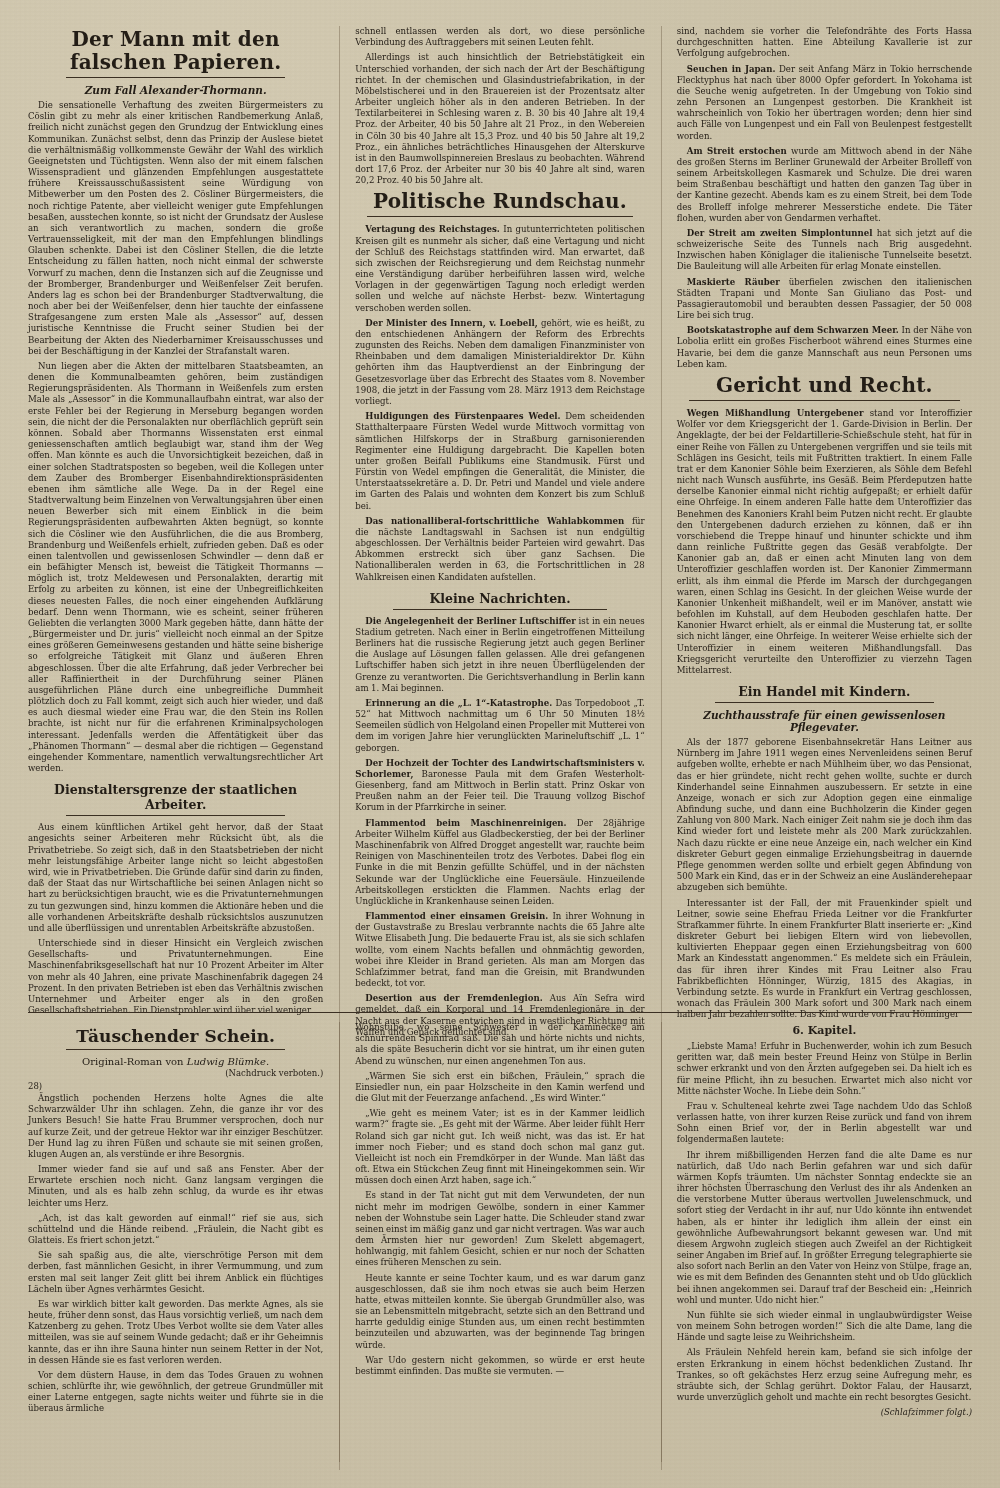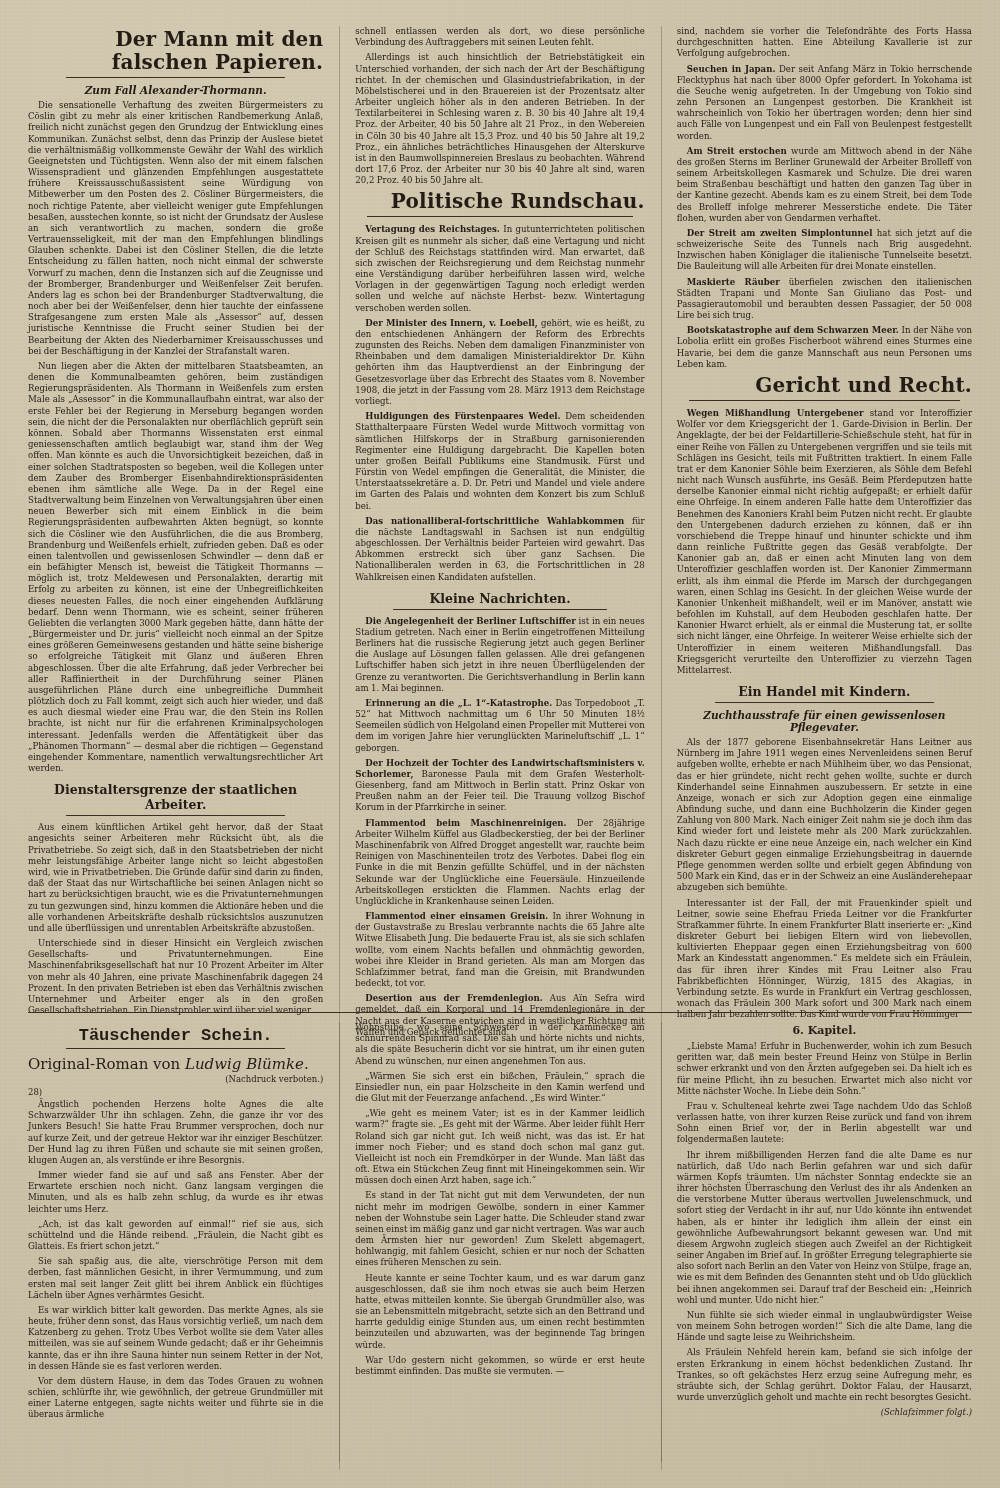--- a/index.html
+++ b/index.html
@@ -37,21 +37,21 @@
     position:relative;
   }
   .col + .col{
     border-left:1px solid rgba(90,72,48,0.35);
     padding-left:15px;
   }
   .col2{width:300px;}
   .headline{
     font-family:"DejaVu Serif", serif;
     font-weight:bold;
-    text-align:right;
+    text-align:center;
     font-size:15.5px;
     letter-spacing:.2px;
     margin:0 0 2px 0;
     line-height:1.15;
   }
   .headline.big{
     font-size:20px;
     margin-top:2px;
     margin-bottom:3px;
   }
@@ -86,24 +86,24 @@
     text-align:center;
     font-size:12.5px;
     font-weight:bold;
     margin:8px 0 2px 0;
   }
   .serial-title{
     text-align:center;
     font-weight:bold;
     font-size:17px;
     margin:4px 0 1px;
-    font-family:Liberation Mono, monospace;
   }
   .serial-sub{
-    font-size:15px;
+    text-align:center;
+    font-size:10px;
     margin:0 0 1px 0;
   }
   .serial-sub i{font-style:italic;}
   .serial-note{
     text-align:right;font-size:8.5px;margin-bottom:3px;
   }
   .chapter{
     text-align:center;font-weight:bold;font-size:11px;margin:2px 0 4px;
   }
   .contd{
@@ -161,21 +161,21 @@
         <p class="block"><span class="lead">Flammentod einer einsamen Greisin.</span> <span>In ihrer Wohnung in der Gustavstraße zu Breslau verbrannte nachts die 65 Jahre alte Witwe Elisabeth Jung. Die bedauerte Frau ist, als sie sich schlafen wollte, vom einem Nachts befallen und ohnmächtig geworden, wobei ihre Kleider in Brand gerieten. Als man am Morgen das Schlafzimmer betrat, fand man die Greisin, mit Brandwunden bedeckt, tot vor.</span></p>
         <p class="block"><span class="lead">Desertion aus der Fremdenlegion.</span> <span>Aus Aïn Sefra wird gemeldet, daß ein Korporal und 14 Fremdenlegionäre in der Nacht aus der Kaserne entwichen sind in westlicher Richtung mit Waffen und Gepäck geflüchtet sind.</span></p>
       </div>
     </div>
 
     <div class="col col3">
       <div class="col-inner">
         <p class="block noind">sind, nachdem sie vorher die Telefondrähte des Forts Hassa durchgeschnitten hatten. Eine Abteilung Kavallerie ist zur Verfolgung aufgebrochen.</p>
         <p class="block"><span class="lead">Seuchen in Japan.</span> <span>Der seit Anfang März in Tokio herrschende Flecktyphus hat nach über 8000 Opfer gefordert. In Yokohama ist die Seuche wenig aufgetreten. In der Umgebung von Tokio sind zehn Personen an Lungenpest gestorben. Die Krankheit ist wahrscheinlich von Tokio her übertragen worden; denn hier sind auch Fälle von Lungenpest und ein Fall von Beulenpest festgestellt worden.</span></p>
         <p class="block"><span class="lead">Am Streit erstochen</span> <span>wurde am Mittwoch abend in der Nähe des großen Sterns im Berliner Grunewald der Arbeiter Brolleff von seinem Arbeitskollegen Kasmarek und Schulze. Die drei waren beim Straßenbau beschäftigt und hatten den ganzen Tag über in der Kantine gezecht. Abends kam es zu einem Streit, bei dem Tode des Brolleff infolge mehrerer Messerstiche endete. Die Täter flohen, wurden aber von Gendarmen verhaftet.</span></p>
-        <p class="block"><span class="lead">Der Streit am zweiten Simplontunnel</span> <span>hat sich jetzt auf die schweizerische Seite des Tunnels nach Brig ausgedehnt. Inzwischen haben Königlager die italienische Tunnelseite besetzt. Die Bauleitung will alle Arbeiten für drei Monate einstellen.</span></p>
+        <p class="block"><span class="lead">Der Streit am zweiten Simplontunnel</span> <span>hat sich jetzt auf die schweizerische Seite des Tunnels nach Brig ausgedehnt. Inzwischen haben Königlager die italienische Tunnelseite besetzt. Die Bauleitung will alle Arbeiten für erlag Monate einstellen.</span></p>
         <p class="block"><span class="lead">Maskierte Räuber</span> <span>überfielen zwischen den italienischen Städten Trapani und Monte San Giuliano das Post- und Passagierautomobil und beraubten dessen Passagier, der 50 008 Lire bei sich trug.</span></p>
         <p class="block"><span class="lead">Bootskatastrophe auf dem Schwarzen Meer.</span> <span>In der Nähe von Lobolia erlitt ein großes Fischerboot während eines Sturmes eine Havarie, bei dem die ganze Mannschaft aus neun Personen ums Leben kam.</span></p>
 
         <h2 class="headline big">Gericht und Recht.</h2>
         <hr class="rule wide">
 
         <p class="block"><span class="lead">Wegen Mißhandlung Untergebener</span> <span>stand vor Interoffizier Wolfer vor dem Kriegsgericht der 1. Garde-Division in Berlin. Der Angeklagte, der bei der Feldartillerie-Schießschule steht, hat für in einer Reihe von Fällen zu Untergebenen vergriffen und sie teils mit Schlägen ins Gesicht, teils mit Fußtritten traktiert. In einem Falle trat er dem Kanonier Söhle beim Exerzieren, als Söhle dem Befehl nicht nach Wunsch ausführte, ins Gesäß. Beim Pferdeputzen hatte derselbe Kanonier einmal nicht richtig aufgepaßt; er erhielt dafür eine Ohrfeige. In einem anderen Falle hatte dem Unteroffizier das Benehmen des Kanoniers Krahl beim Putzen nicht recht. Er glaubte den Untergebenen dadurch erziehen zu können, daß er ihn vorschiebend die Treppe hinauf und hinunter schickte und ihm dann reinliche Fußtritte gegen das Gesäß verabfolgte. Der Kanonier gab an, daß er einen acht Minuten lang von dem Unteroffizier geschlaffen worden ist. Der Kanonier Zimmermann erlitt, als ihm einmal die Pferde im Marsch der durchgegangen waren, einen Schlag ins Gesicht. In der gleichen Weise wurde der Kanonier Unkenheit mißhandelt, weil er im Manöver, anstatt wie befohlen im Kuhstall, auf dem Heuboden geschlafen hatte. Der Kanonier Hwarct erhielt, als er einmal die Musterung tat, er sollte sich nicht länger, eine Ohrfeige. In weiterer Weise erhielte sich der Unteroffizier in einem weiteren Mißhandlungsfall. Das Kriegsgericht verurteilte den Unteroffizier zu vierzehn Tagen Mittelarrest.</span></p>
 
         <div class="sub2">Ein Handel mit Kindern.</div>
         <hr class="rule">

